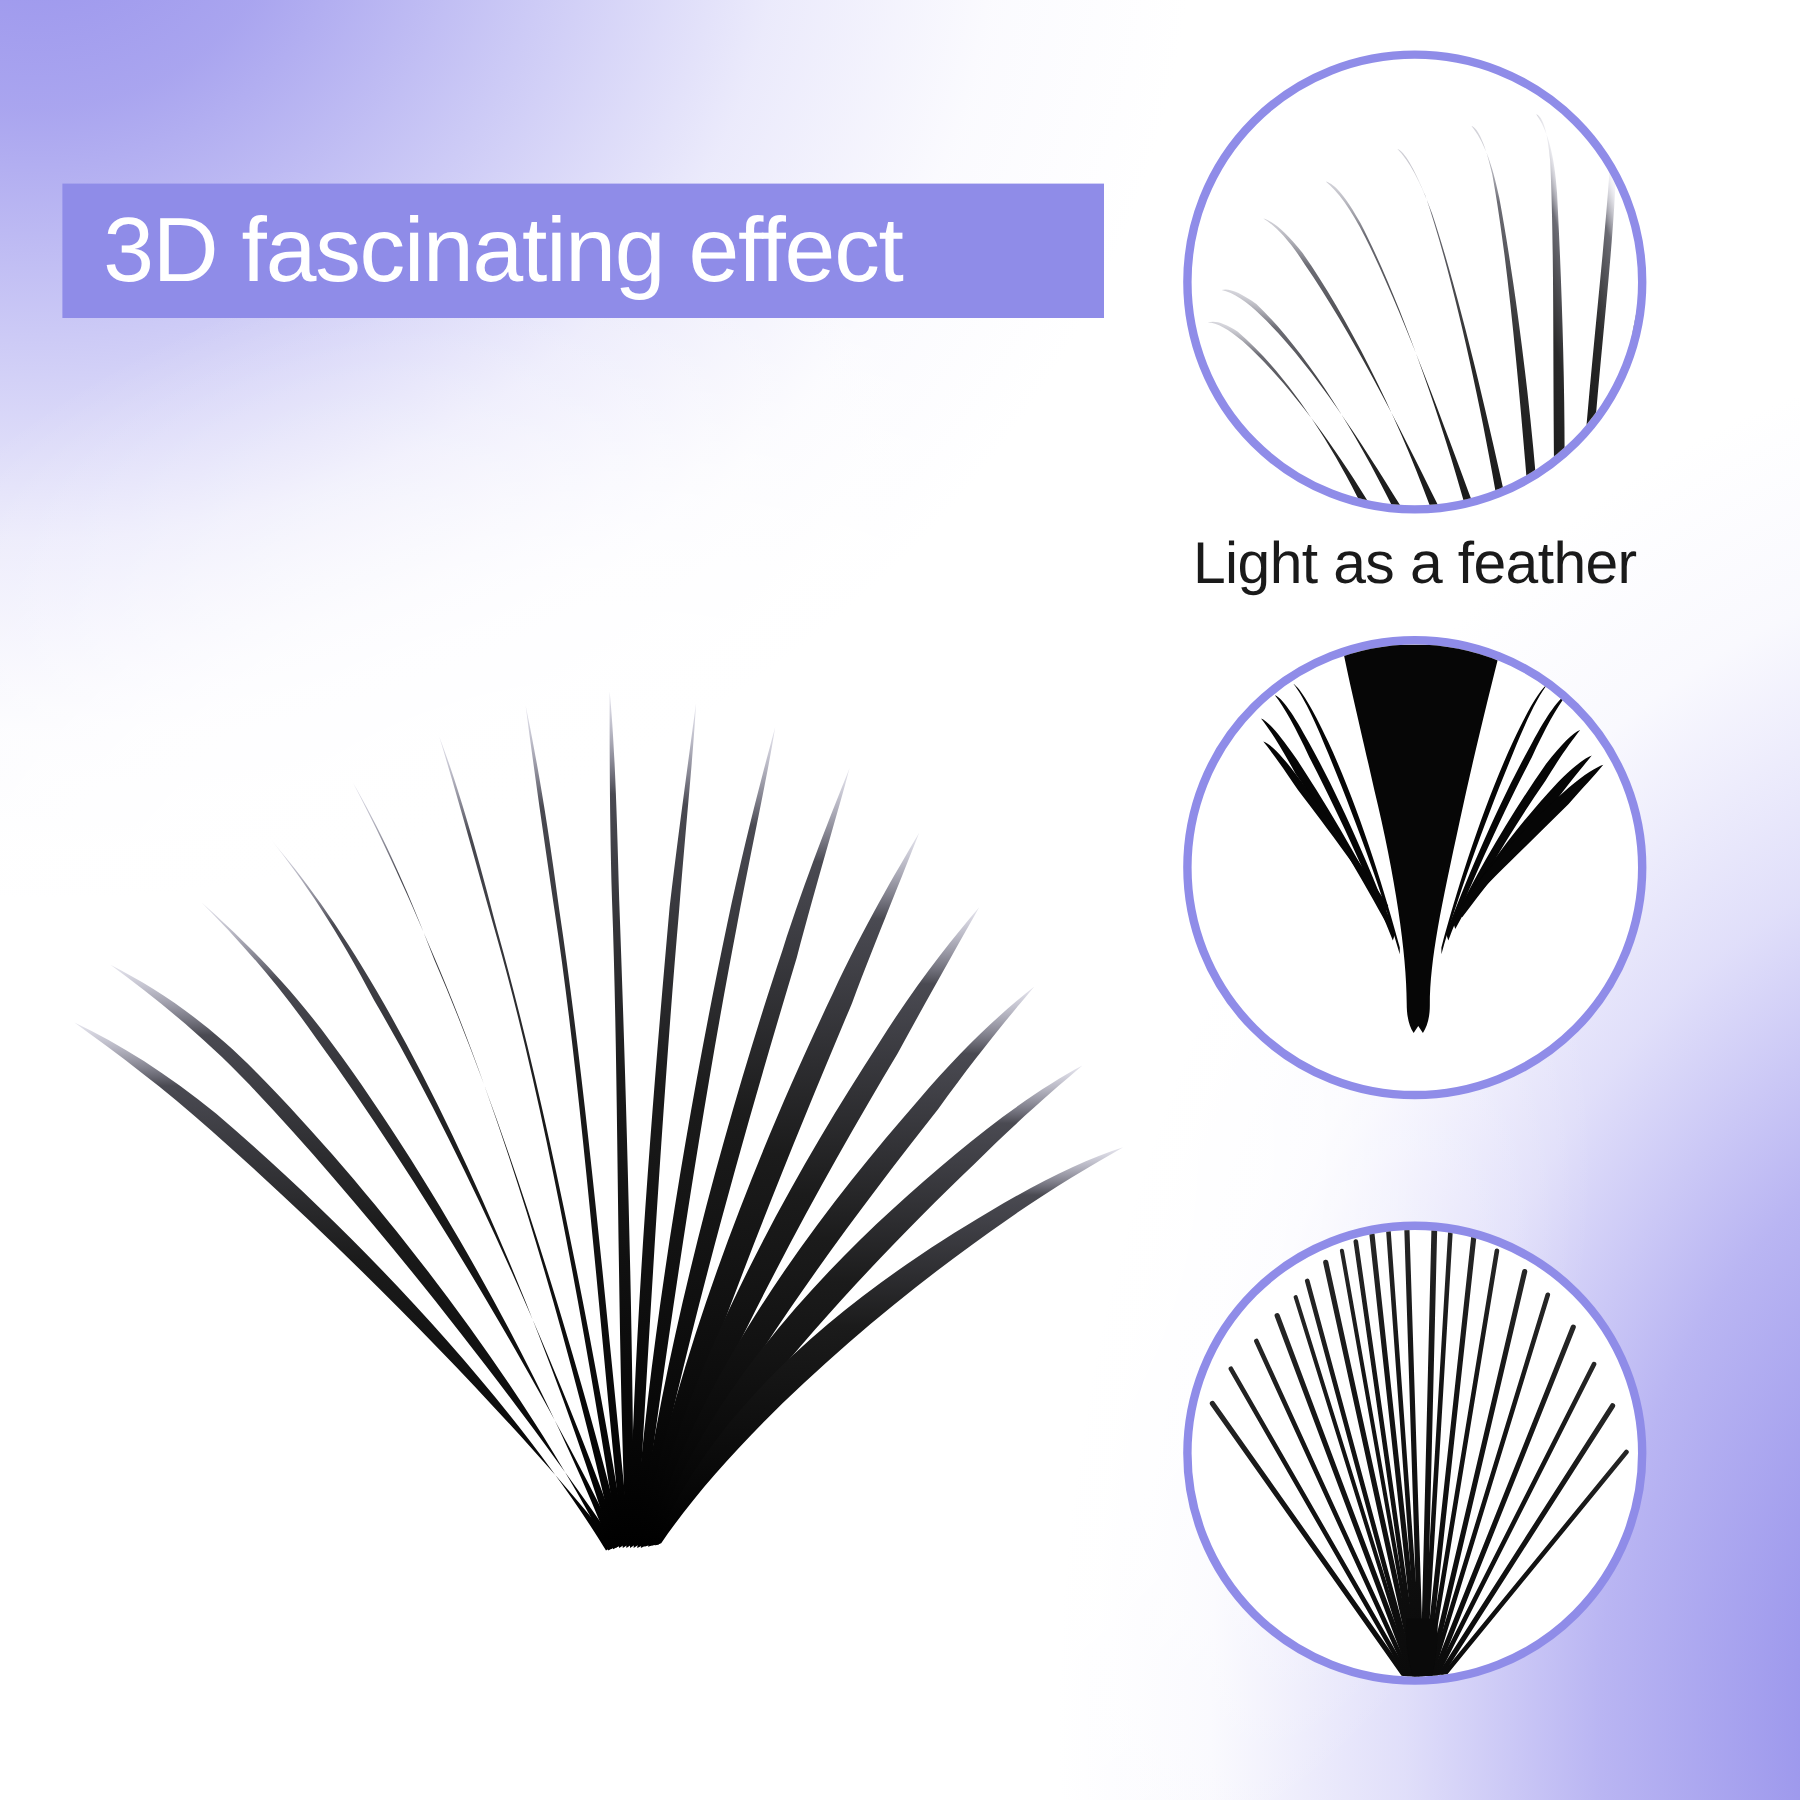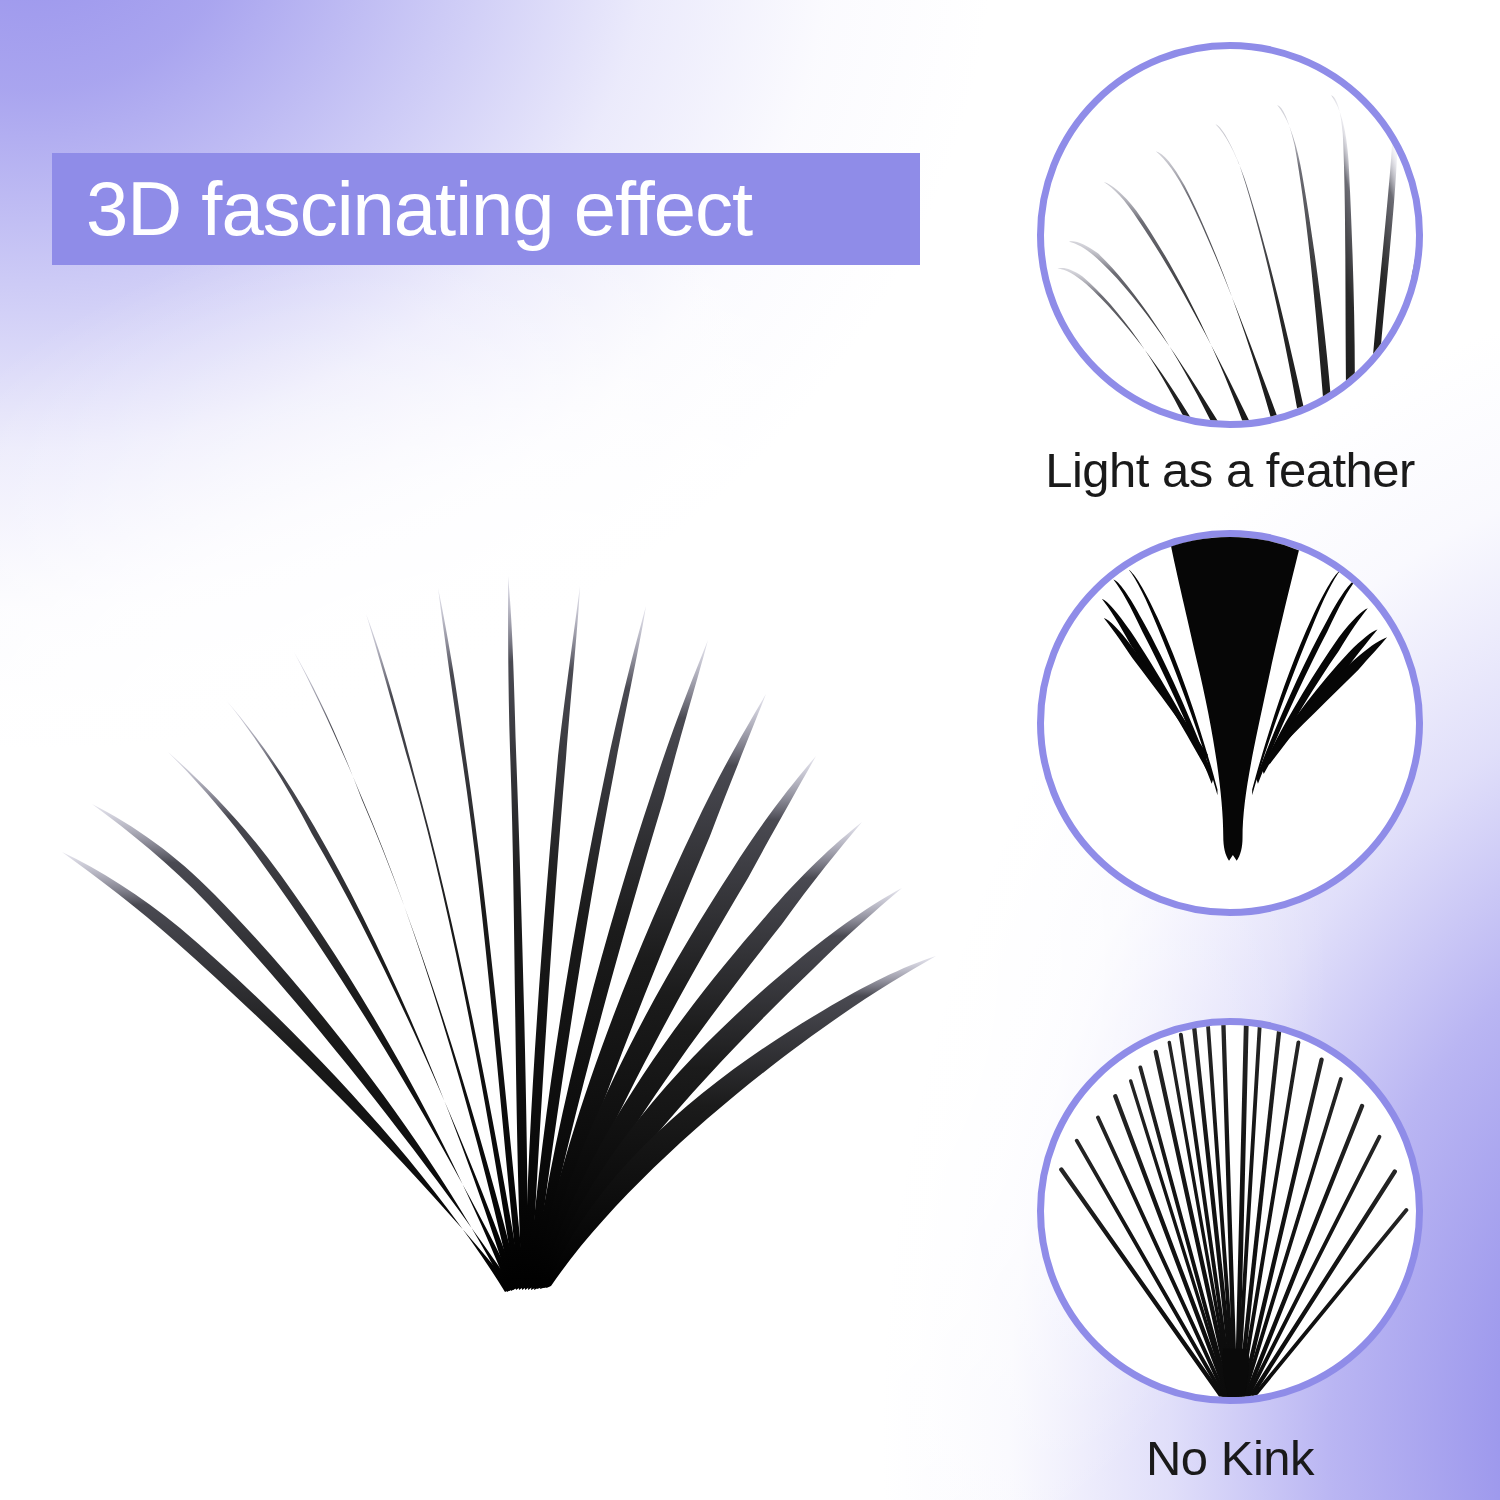--- a/index.html
+++ b/index.html
@@ -91,21 +91,21 @@
     left: 0;
     top: 330px;
     width: 1020px;
     height: 1030px;
   }
   #main-lash svg { display: block; width: 100%; height: 100%; }
 
   
   .feature {
     position: absolute;
-    left: 1037px;
+    left: 986px;
     width: 386px;
   }
   #feature-1 { top: 42px; }
   #feature-2 { top: 530px; }
   #feature-3 { top: 1018px; }
 
   .feature-circle {
     position: relative;
     width: 386px;
     height: 386px;
@@ -264,16 +264,15 @@
           <path d="M203 402 L 330 84" stroke-width="4.5"></path>
           <path d="M203 402 L 348 116" stroke-width="4"></path>
           <path d="M204 402 L 364 152" stroke-width="4.5"></path>
           <path d="M204 402 L 376 192" stroke-width="4"></path>
         </g>
         <g fill="#0a0a0a">
           <path d="M196 402 C 186 372 184 350 186 336 L 212 336 C 214 350 212 372 204 402 Z"></path>
         </g>
       </svg>
     </div>
-    <div class="feature-label">No Kink</div>
   </div>
 
 </div>
 
 </body></html>

